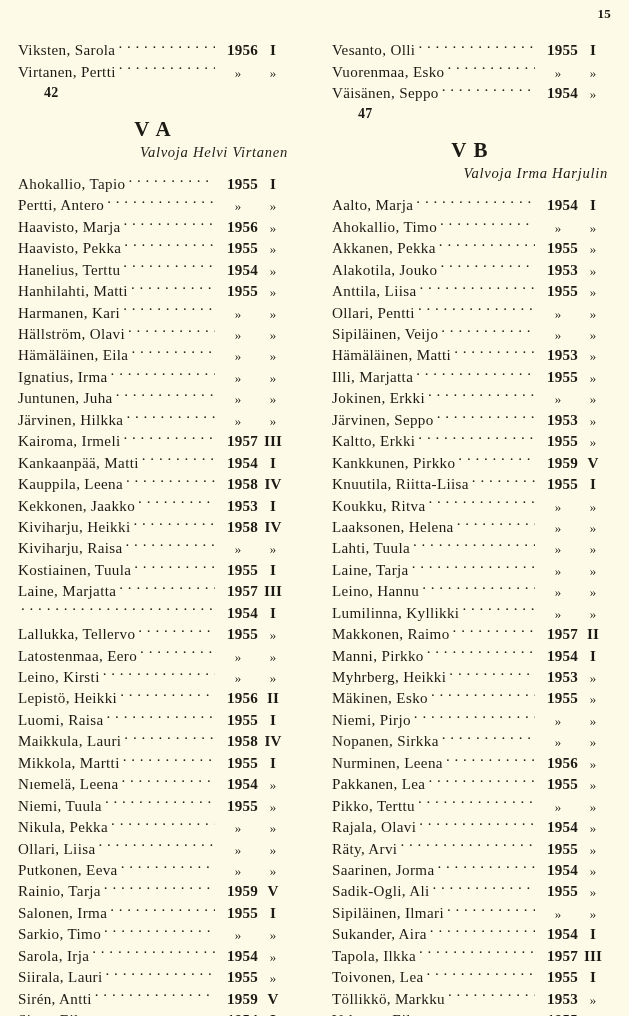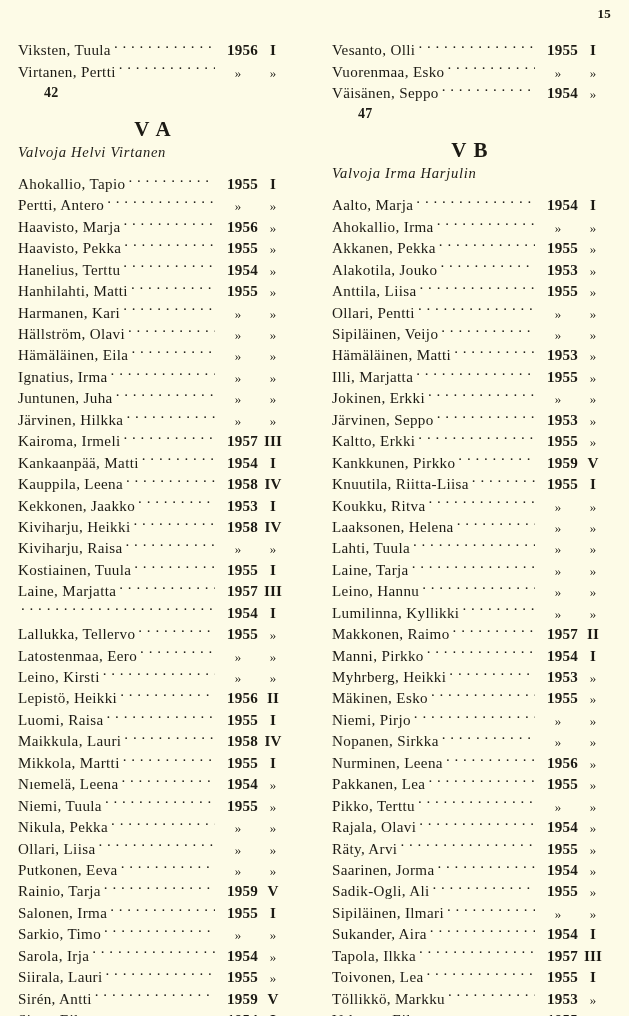--- a/index.html
+++ b/index.html
@@ -108,40 +108,40 @@
   
   .class-head {
     text-align: center;
     font-weight: bold;
     font-size: 21px;
     letter-spacing: 1.2px;
     margin-top: 14px;
     margin-bottom: 2px;
   }
   .class-sub {
-    text-align: left;
+    text-align: right;
     font-style: italic;
     font-size: 14.6px;
     letter-spacing: 0.7px;
     margin-bottom: 13px;
   }
 </style>
 </head>
 <body>
 
 <div class="page">
 
   <div class="page-number">15</div>
 
   <div class="columns">
 
     <div class="col col-left">
       <div id="left-continued">
           <div class="entry">
-            <span class="nm">Viksten, Tuula</span>
+            <span class="nm">Viksten, Sarola</span>
             <span class="leader"></span>
             <span class="yr">1956</span>
             <span class="cls">I</span>
           </div>
           <div class="entry">
             <span class="nm">Virtanen, Pertti</span>
             <span class="leader"></span>
             <span class="yr ditto">»</span>
             <span class="cls ditto">»</span>
           </div>
@@ -422,21 +422,21 @@
       <div class="class-sub">Valvoja Irma Harjulin</div>
 
       <div id="right-entries">
           <div class="entry">
             <span class="nm">Aalto, Marja</span>
             <span class="leader"></span>
             <span class="yr">1954</span>
             <span class="cls">I</span>
           </div>
           <div class="entry">
-            <span class="nm">Ahokallio, Irma</span>
+            <span class="nm">Ahokallio, Timo</span>
             <span class="leader"></span>
             <span class="yr ditto">»</span>
             <span class="cls ditto">»</span>
           </div>
           <div class="entry">
             <span class="nm">Akkanen, Pekka</span>
             <span class="leader"></span>
             <span class="yr">1955</span>
             <span class="cls ditto">»</span>
           </div>

